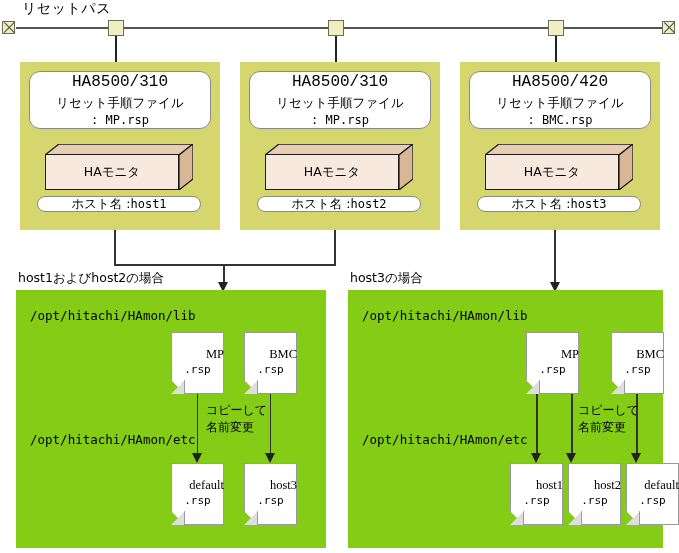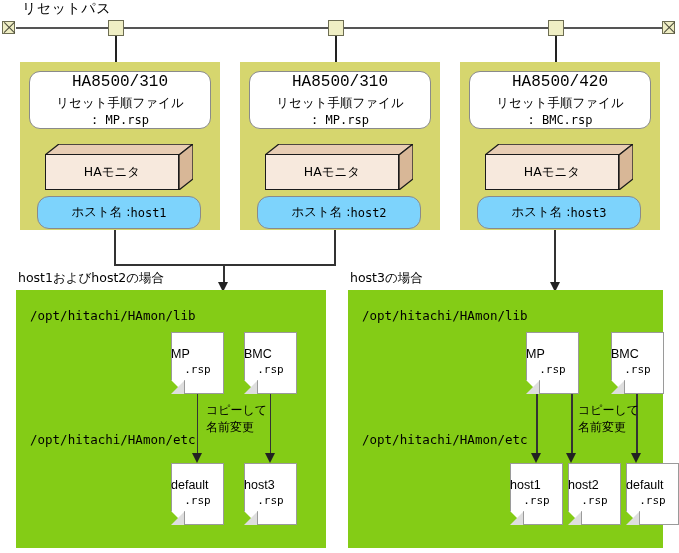--- a/index.html
+++ b/index.html
@@ -107,22 +107,22 @@
     box-sizing: border-box;
     display: flex;
     align-items: center;
     justify-content: center;
     font-size: 12.5px;
   }
 
   .host-pill {
     position: absolute;
     left: 17px; top: 134px;
-    width: 164px; height: 33px;
-    background: #7dd3fc;
+    width: 164px; height: 16px;
+    background: #ffffff;
     border: 1.3px solid #8a8a8a;
     border-radius: 12px;
     box-sizing: border-box;
     display: flex;
     align-items: center;
     justify-content: center;
     font-size: 12.5px;
     white-space: nowrap;
   }
   .host-pill .mono { font-family: "DejaVu Sans Mono", monospace; font-size: 12px; }
@@ -176,22 +176,22 @@
     width: 14px; height: 14px;
     background: #dedede;
     border-right: 1.2px solid #9a9a9a;
     border-top: 1.2px solid #9a9a9a;
     box-sizing: border-box;
     clip-path: polygon(0 100%, 100% 100%, 100% 0);
   }
   .file-icon .fname {
     position: absolute;
     left: 0; right: 0; top: 13px;
-    text-align: left;
-    font-family: Liberation Sans, sans-serif;
+    text-align: right;
+    font-family: Liberation Serif, serif;
     font-size: 12.5px;
     line-height: 1.55;
   }
   .file-icon .fext {
     position: absolute;
     left: 0; right: 0; top: 31px;
     text-align: center;
     font-family: "DejaVu Sans Mono", monospace;
     font-size: 11px;
   }

